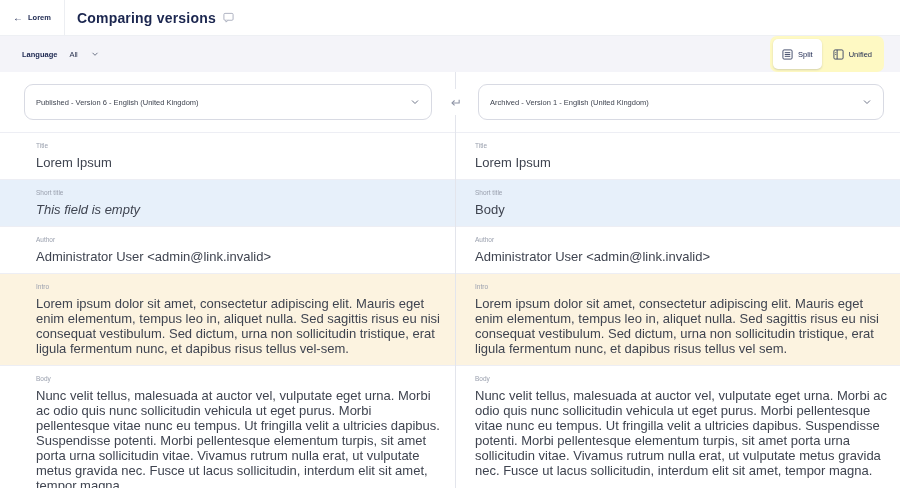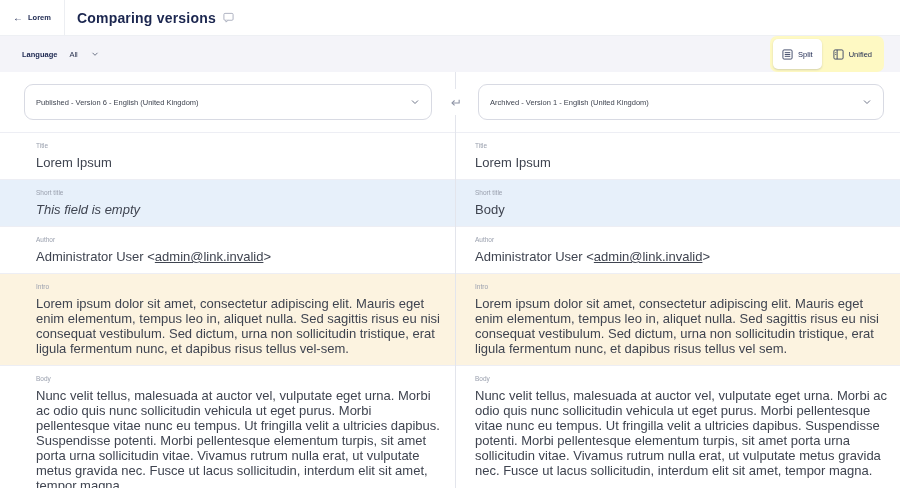--- a/index.html
+++ b/index.html
@@ -49,21 +49,21 @@
   .row { display:grid; grid-template-columns:455px 1fr; border-top:1px solid #edeef4; }
   .hl-none   { background:transparent; }
   .hl-blue   { background:var(--highlight-blue,#e7f0fa); }
   .hl-yellow { background:var(--highlight-yellow,#fcf3e0); }
   .hl-red    { background:var(--highlight-red,#f9dde3); }
   .cell { padding:9px 8px 9px 36px; }
   .cell.right { padding-left:20px; }
   .flabel { font-size:6.5px; color:#9aa0ae; margin-bottom:6px; }
   .fvalue { font-size:13px; line-height:15px; color:#3f4450; }
   .fvalue.empty { font-style:italic; }
-  .email { color:inherit; text-decoration:underline; cursor:pointer; }
+  .email { color:inherit; cursor:pointer; }
 </style>
 </head>
 <body>
 
 <div class="header">
   <button class="back-btn">
     <span class="back-arrow">←</span>
     <span>Lorem</span>
   </button>
   <h1 class="page-title">Comparing versions</h1>

